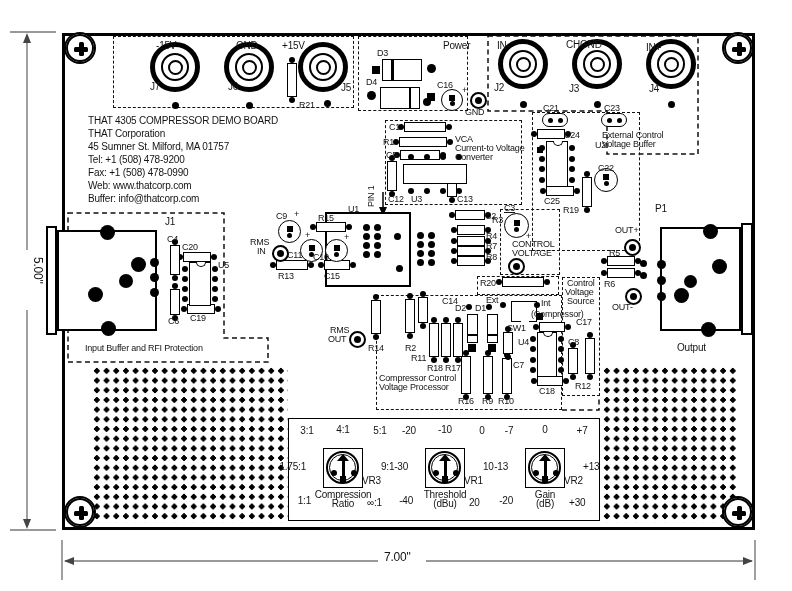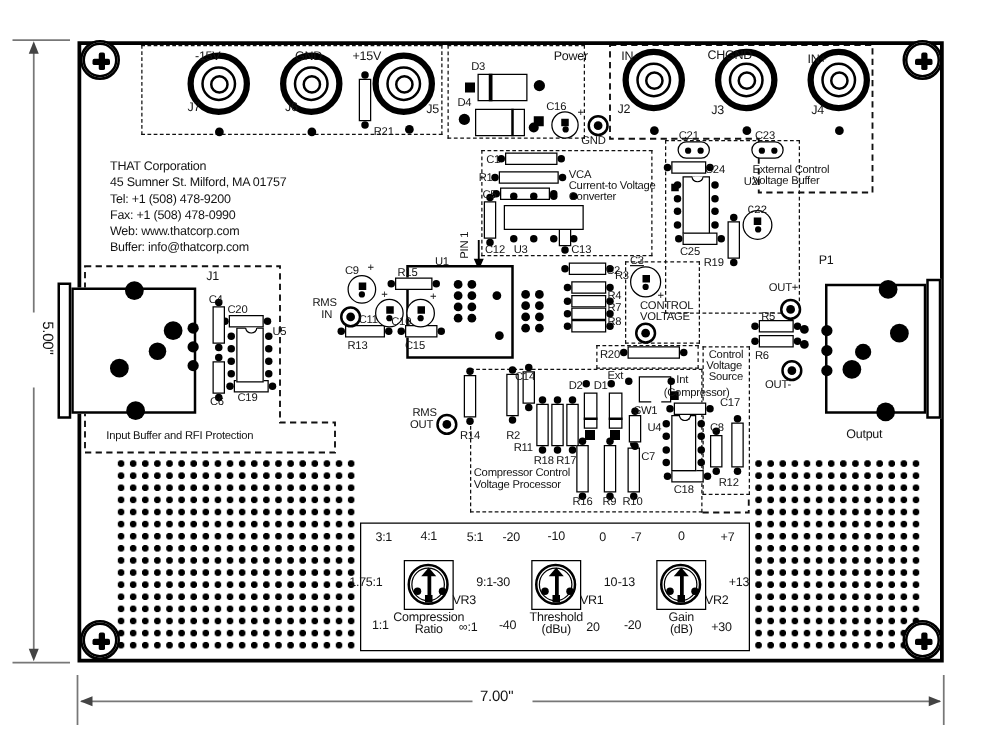--- a/index.html
+++ b/index.html
@@ -105,20 +105,21 @@
       <line x1="525" y1="488" x2="514" y2="500" class="tick"></line>
       <line x1="565" y1="488" x2="576" y2="500" class="tick"></line>
     </svg>
 
   <div class="grid" style="left:92px;top:366px;width:196px;height:157px"></div>
   <div class="grid" style="left:602px;top:366px;width:137px;height:157px"></div>
 
   <div class="board"></div>
   <div class="potbox"></div>
 
+  <div class="lbl s10" style="left:88px;top:116px">THAT 4305 COMPRESSOR DEMO BOARD</div>
   <div class="lbl s10" style="left:88px;top:129px">THAT Corporation</div>
   <div class="lbl s10" style="left:88px;top:142px">45 Sumner St. Milford, MA 01757</div>
   <div class="lbl s10" style="left:88px;top:155px">Tel: +1 (508) 478-9200</div>
   <div class="lbl s10" style="left:88px;top:168px">Fax: +1 (508) 478-0990</div>
   <div class="lbl s10" style="left:88px;top:181px">Web: www.thatcorp.com</div>
   <div class="lbl s10" style="left:88px;top:194px">Buffer: info@thatcorp.com</div>
 
   <div class="lbl s12" style="left:44px;top:257px;transform:rotate(90deg);transform-origin:0 0">5.00"</div>
   <div class="lbl s12" style="left:384px;top:551px">7.00"</div>
 <div class="dbox" style="left: 113px; top: 36px; width: 241px; height: 72px;"></div>
@@ -447,37 +448,37 @@
     <div class="lbl" style="left: 526px; top: 232px;">+</div>
     <div class="lbl" style="left: 512px; top: 240px;">CONTROL</div>
     <div class="lbl" style="left: 512px; top: 249px;">VOLTAGE</div>
     <div class="lbl" style="left: 480px; top: 279px;">R20</div>
     <div class="lbl" style="left: 543px; top: 104px;">C21</div>
     <div class="lbl" style="left: 604px; top: 104px;">C23</div>
     <div class="lbl" style="left: 564px; top: 131px;">C24</div>
     <div class="lbl" style="left: 571px; top: 141px; margin-left: 24px;">U2</div>
     <div class="lbl" style="left: 602px; top: 131px;">External Control</div>
     <div class="lbl" style="left: 602px; top: 140px;">Voltage Buffer</div>
-    <div class="lbl" style="left: 598px; top: 164px; font-family: Liberation Mono, monospace;">C22</div>
+    <div class="lbl" style="left: 598px; top: 164px;">C22</div>
     <div class="lbl" style="left: 544px; top: 197px;">C25</div>
     <div class="lbl" style="left: 563px; top: 206px;">R19</div>
     <div class="lbl s10" style="left: 655px; top: 204px;">P1</div>
     <div class="lbl s10" style="left: 165px; top: 217px;">J1</div>
     <div class="lbl" style="left: 167px; top: 235px;">C4</div>
     <div class="lbl" style="left: 182px; top: 243px;">C20</div>
     <div class="lbl" style="left: 218px; top: 261px;">U5</div>
     <div class="lbl" style="left: 168px; top: 317px;">C6</div>
     <div class="lbl" style="left: 190px; top: 314px;">C19</div>
     <div class="lbl" style="left: 85px; top: 344px;">Input Buffer and RFI Protection</div>
     <div class="lbl" style="left: 615px; top: 226px;">OUT+</div>
     <div class="lbl" style="left: 609px; top: 249px;">R5</div>
     <div class="lbl" style="left: 604px; top: 280px;">R6</div>
     <div class="lbl" style="left: 612px; top: 303px;">OUT-</div>
     <div class="lbl s10" style="left: 677px; top: 343px;">Output</div>
-    <div class="lbl" style="left: 412px; top: 297px;">C14</div>
+    <div class="lbl" style="left: 442px; top: 297px;">C14</div>
     <div class="lbl" style="left: 405px; top: 344px;">R2</div>
     <div class="lbl" style="left: 411px; top: 354px;">R11</div>
     <div class="lbl" style="left: 427px; top: 364px;">R18</div>
     <div class="lbl" style="left: 445px; top: 364px;">R17</div>
     <div class="lbl" style="left: 455px; top: 304px;">D2</div>
     <div class="lbl" style="left: 475px; top: 304px;">D1</div>
     <div class="lbl" style="left: 486px; top: 296px;">Ext</div>
     <div class="lbl" style="left: 507px; top: 324px;">SW1</div>
     <div class="lbl" style="left: 541px; top: 299px;">Int</div>
     <div class="lbl" style="left: 531px; top: 310px;">(Compressor)</div>

